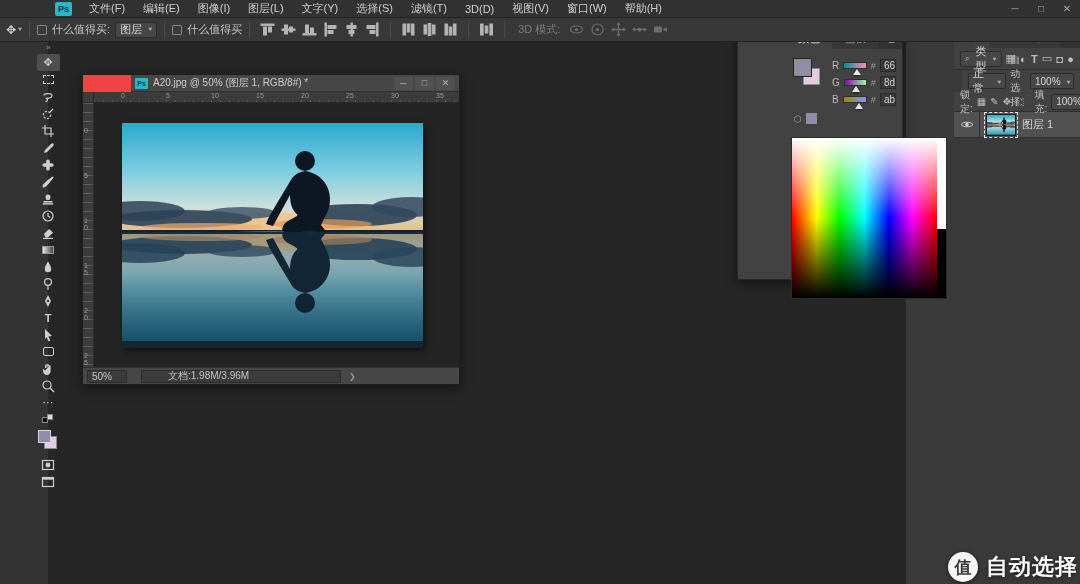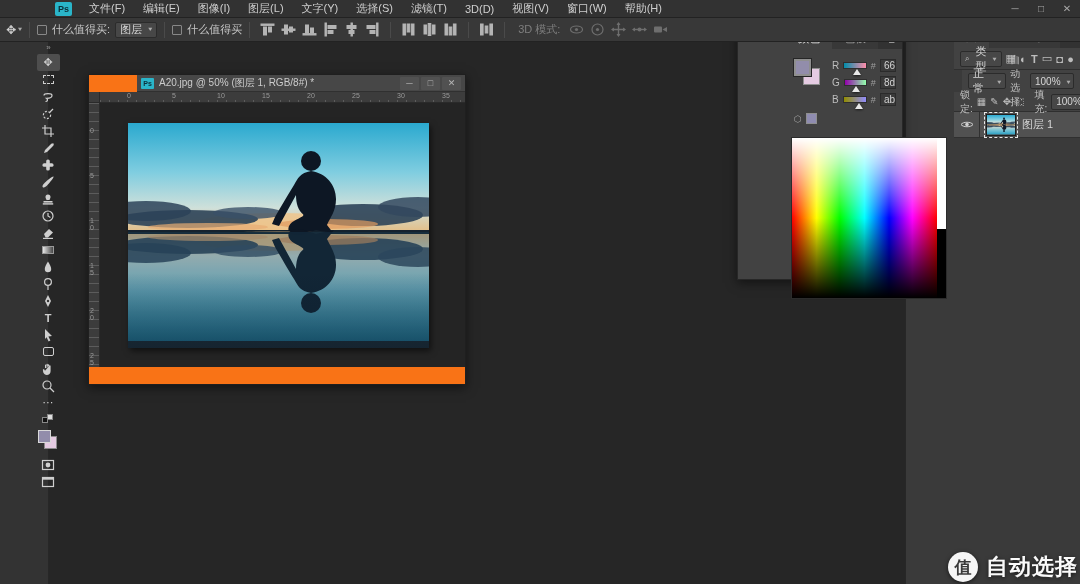--- a/index.html
+++ b/index.html
@@ -49,21 +49,21 @@
   .grad-box { width:12px; height:8px; background:linear-gradient(to right,#e6e6e6,#454545); border:1px solid #999; }
   .shape-box { width:11px; height:9px; border:1px solid #cfcfcf; border-radius:2px; }
   .mini-swap { position:relative; width:12px; height:12px; }
   .mini-swap .b1{ position:absolute; left:0; top:3px; width:6px; height:6px; background:#111; border:1px solid #888;}
   .mini-swap .b2{ position:absolute; left:5px; top:0; width:6px; height:6px; background:#ddd; border:1px solid #888;}
   .swatches { position:relative; width:20px; height:20px; margin-top:2px; }
   .swatches .fg { position:absolute; left:0; top:0; width:13px; height:13px; border:1px solid #d9d9d9; z-index:2;}
   .swatches .bg { position:absolute; left:6px; top:6px; width:13px; height:13px; border:1px solid #8a8a8a; }
 
   
-  .docwin { left:88px; top:74px; width:378px; height:311px; background:#f97316;
+  .docwin { left:82px; top:74px; width:378px; height:311px; background:#ef4444;
     border:1px solid #1f1f1f; box-shadow:0 3px 10px rgba(0,0,0,.5); z-index:10; }
   .doc-title { height:17px; background:#474747; display:flex; align-items:center; padding:0 4px;
     border-bottom:1px solid #303030;}
   .doc-ico { width:13px; height:11px; background:#2ab5c9; color:#0b2f3a; font-weight:bold; font-size:7px;
     display:flex; align-items:center; justify-content:center; border-radius:1px; margin-right:5px;}
   .doc-title-text { font-size:10px; color:#cccccc; white-space:nowrap; }
   .doc-win-controls { margin-left:auto; display:flex; gap:2px; }
   .doc-win-btn { width:19px; height:13px; display:flex; align-items:center; justify-content:center;
     color:#b5b5b5; font-size:9px; background:#515151; border-radius:1px;}
   .ruler-corner { position:absolute; left:0; top:17px; width:11px; height:11px; background:#3c3c3c;
@@ -461,20 +461,25 @@
           <path d="M183 48c15 2 25 14 25 28 0 12-6 19-9 26l7 9-18-4-12 4c-10 3-18-1-15-8 3-6 11-7 15-11-6-4-8-12-8-20l-17 31-7-2 3-7c7-12 14-24 19-32 4-7 6-12 17-14z"></path>
         </g>
       </g>
       <g transform="translate(0,218) scale(1,-1)" opacity="0.92">
         <use href="#scene"></use>
       </g>
       <rect y="109" width="301" height="116" fill="#1d4a66" opacity="0.28"></rect>
       <rect y="150" width="301" height="75" fill="url(#deep)" opacity="0.55"></rect>
     </svg>
   </div>
+  <div class="doc-status">
+    <div class="zoom-box">50%</div>
+    <div class="docinfo-box">文档:1.98M/3.96M</div>
+    <span class="status-chev">❯</span>
+  </div>
 </div>
 
 <div class="abs colorpanel">
   <div class="panel-top">
     <span>«</span>
     <span>✕</span>
   </div>
   <div class="tabbar">
     <span class="tab active">颜色</span>
     <span class="tab">色板</span>

